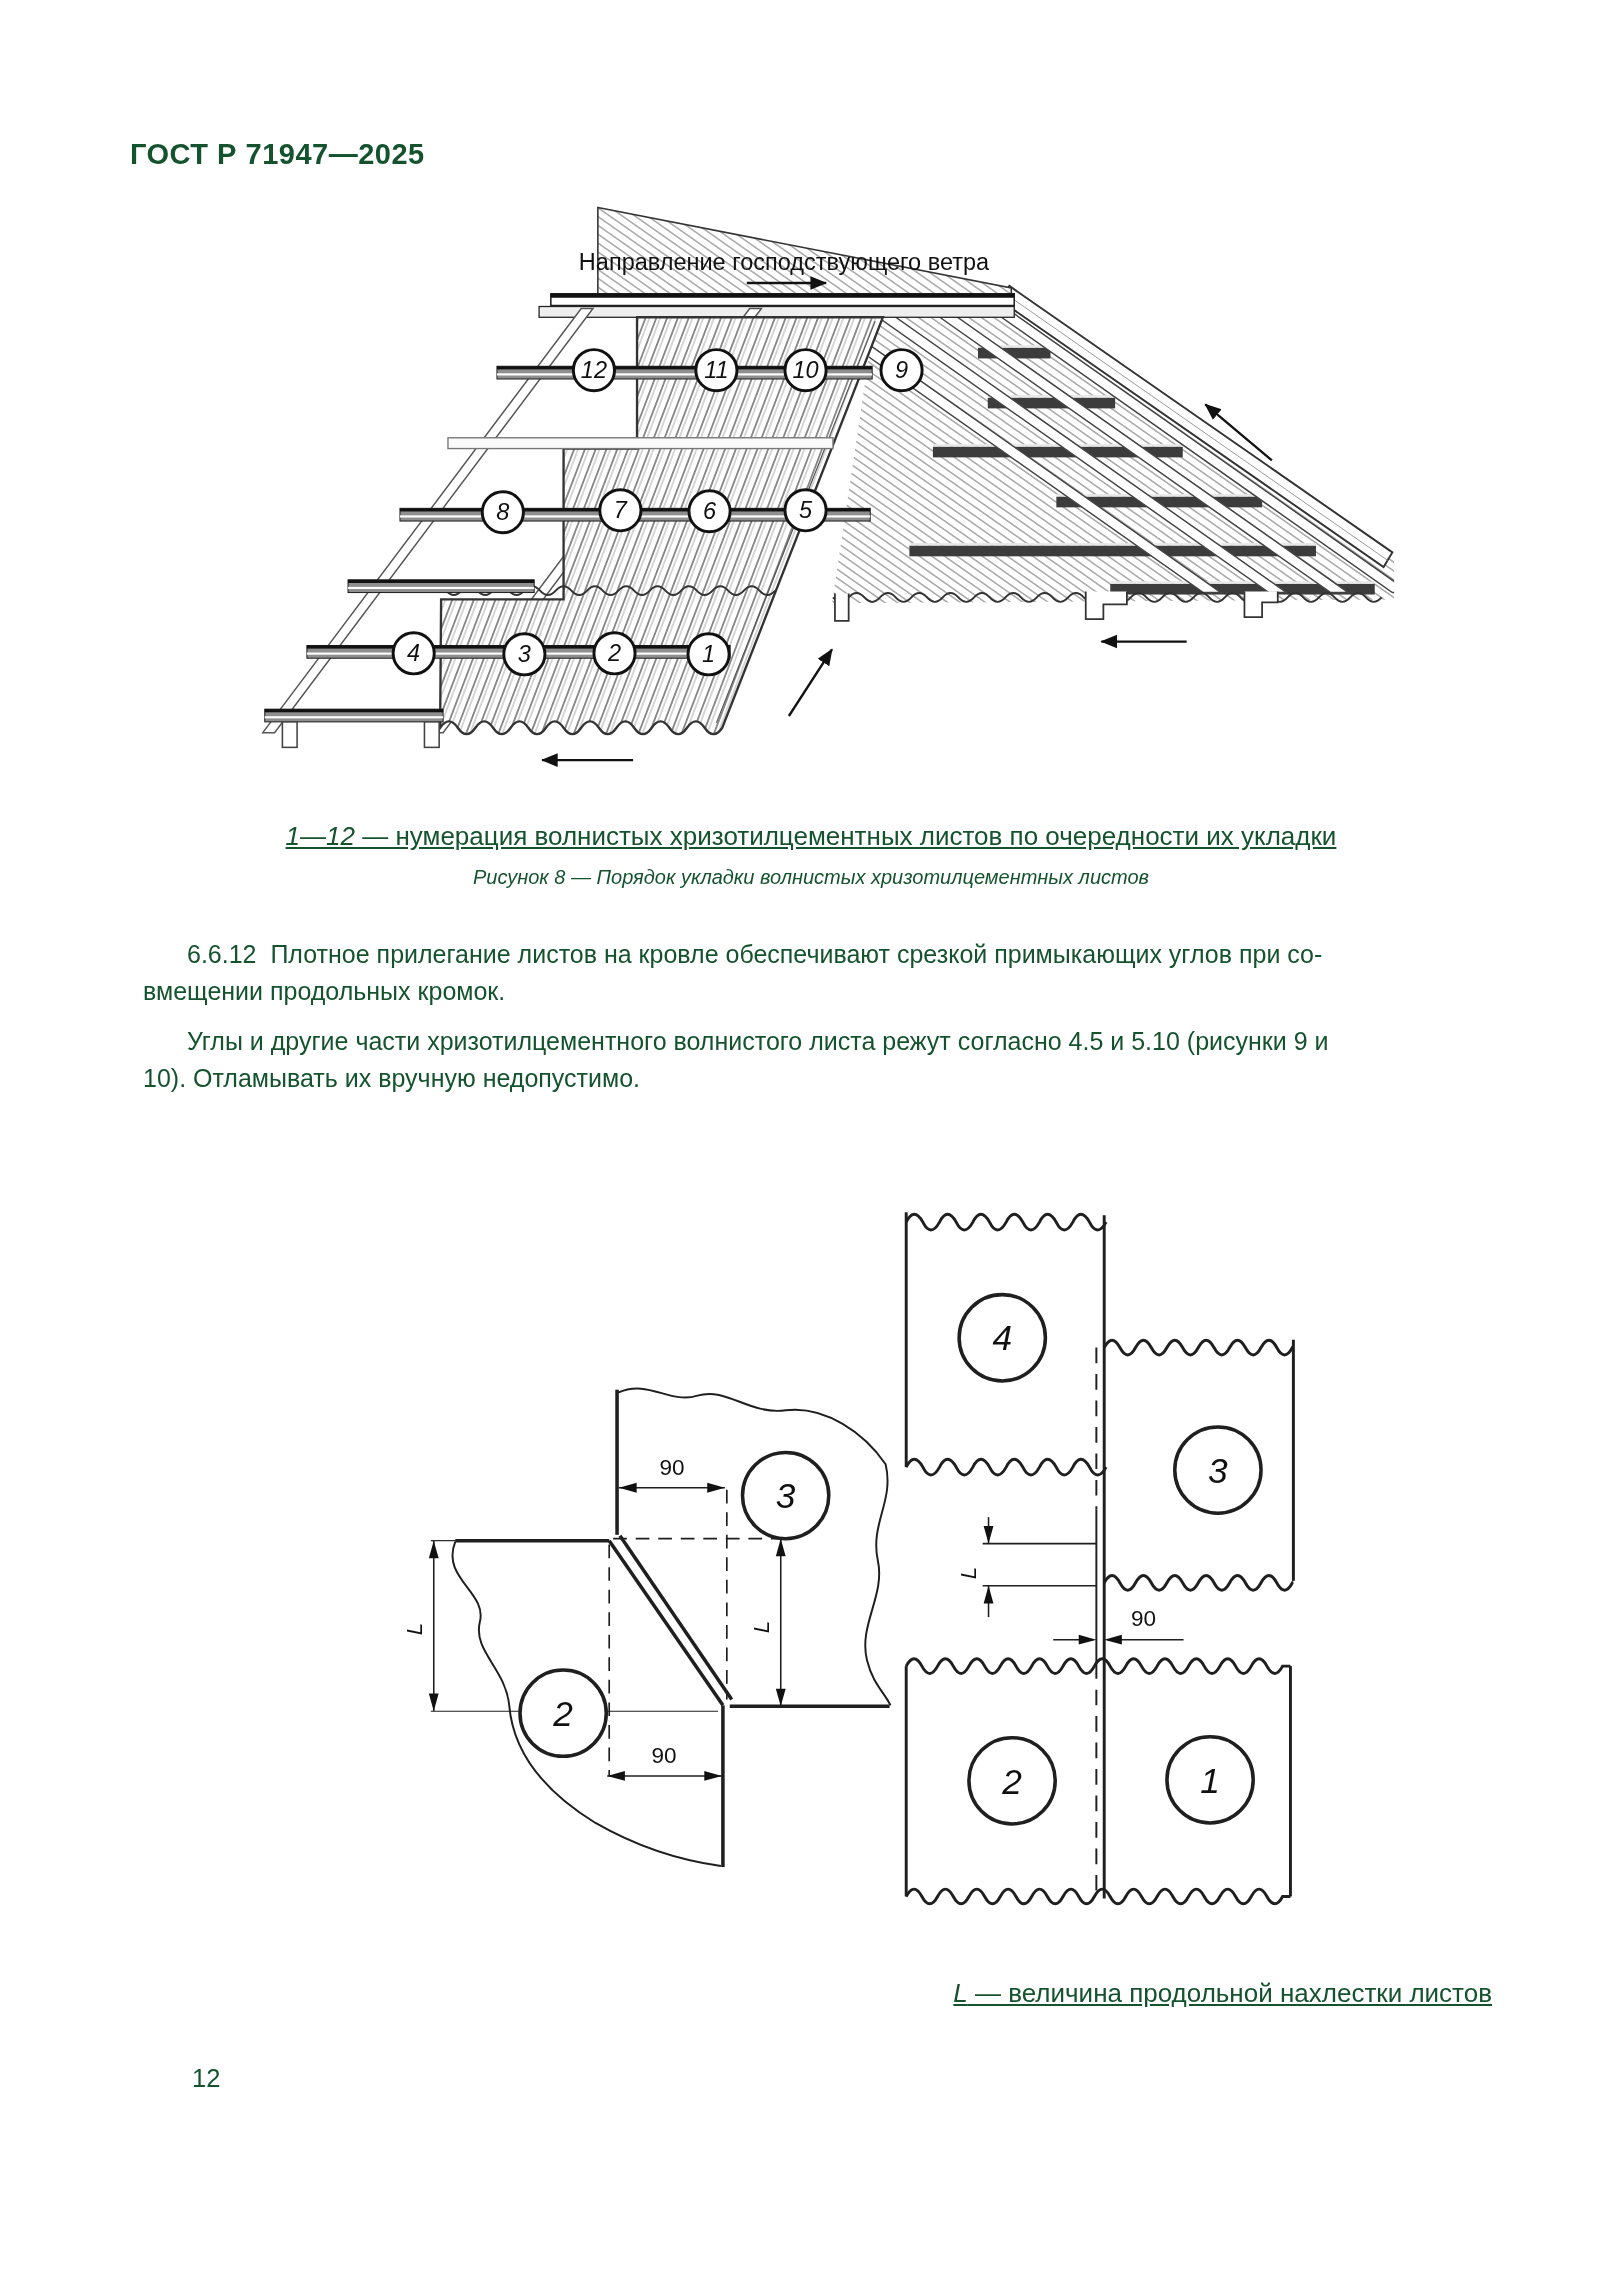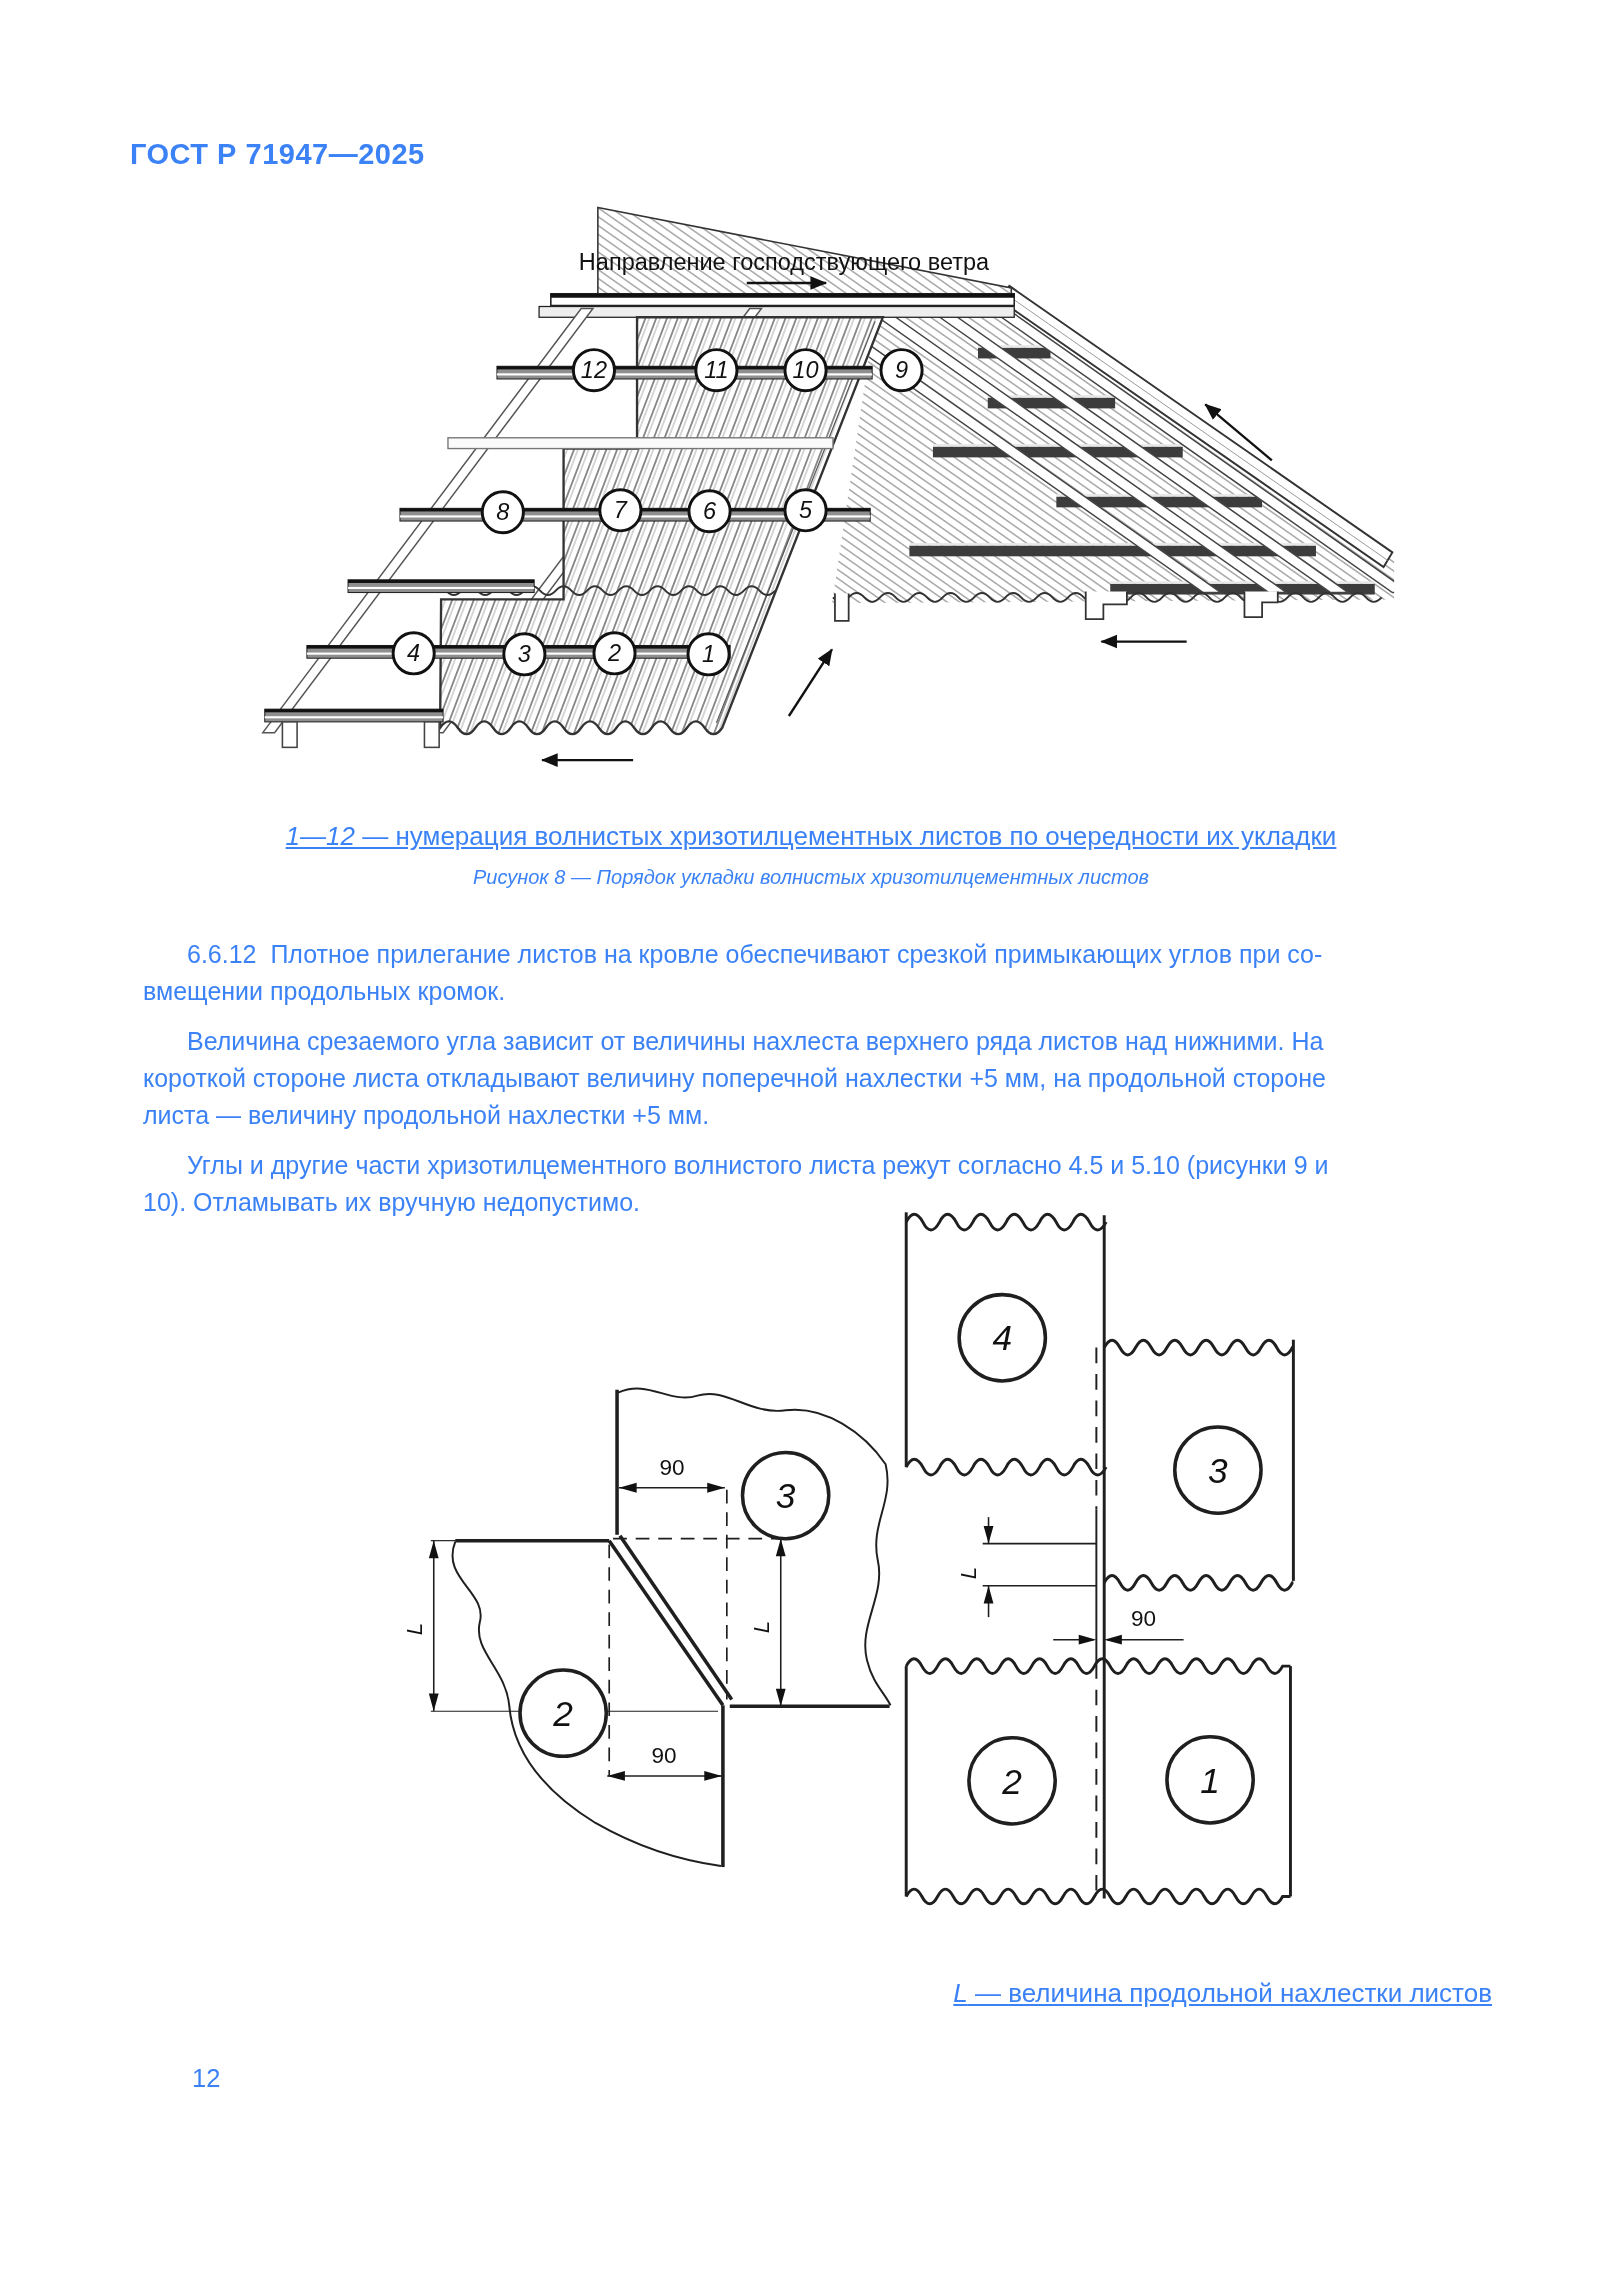--- a/index.html
+++ b/index.html
@@ -1,17 +1,17 @@
 <!DOCTYPE html>
 <html><head>
 <meta charset="utf-8">
 <style>
   html,body{margin:0;padding:0;background:#888;}
   #page{position:relative;width:1621px;height:2293px;background:#fff;overflow:hidden;
-        font-family:"Liberation Sans",sans-serif;color:#3b82f6;}
+        font-family:"Liberation Sans",sans-serif;color:#14532d;}
   .abs{position:absolute;}
   #gost-header{left:130px;top:138px;font-size:29px;font-weight:bold;letter-spacing:0.5px;}
   #fig8{left:147px;top:186px;}
   #fig9{left:372px;top:1127px;}
   .centerband{left:130px;width:1362px;text-align:center;}
   .legend{font-size:26px;text-decoration:underline;}
   .legend i{font-style:italic;}
   .caption{font-size:20px;font-style:italic;}
   #bodytext{left:130px;top:923px;width:1431px;font-size:25px;line-height:37px;}
   #bodytext p{margin:13px;white-space:pre-wrap;text-indent:44px;}
@@ -172,23 +172,20 @@
   </svg>
 
   <div class="abs centerband legend" style="top:821px;">
     <i>1—12</i><span> — нумерация волнистых хризотилцементных листов по очередности их укладки</span>
   </div>
   <div class="abs centerband caption" style="top:866px;">Рисунок 8 — Порядок укладки волнистых хризотилцементных листов</div>
 
   <div id="bodytext" class="abs">
     <p>6.6.12  Плотное прилегание листов на кровле обеспечивают срезкой примыкающих углов при со-
 вмещении продольных кромок.</p>
-    <p>Величина срезаемого угла зависит от величины нахлеста верхнего ряда листов над нижними. На
-короткой стороне листа откладывают величину поперечной нахлестки +5 мм, на продольной стороне
-листа — величину продольной нахлестки +5 мм.</p>
     <p>Углы и другие части хризотилцементного волнистого листа режут согласно 4.5 и 5.10 (рисунки 9 и
 10). Отламывать их вручную недопустимо.</p>
   </div>
 
   <svg id="fig9" class="abs" width="990" height="794" viewBox="380 1150 1010 810">
 
     <g stroke="#1f1f1f">
       <line x1="440" y1="1572" x2="468" y2="1572" stroke-width="1.2"></line>
       <line x1="465" y1="1572" x2="622" y2="1572" stroke-width="3.6"></line>
       <line x1="622" y1="1572" x2="738" y2="1740" stroke-width="3.6"></line>

